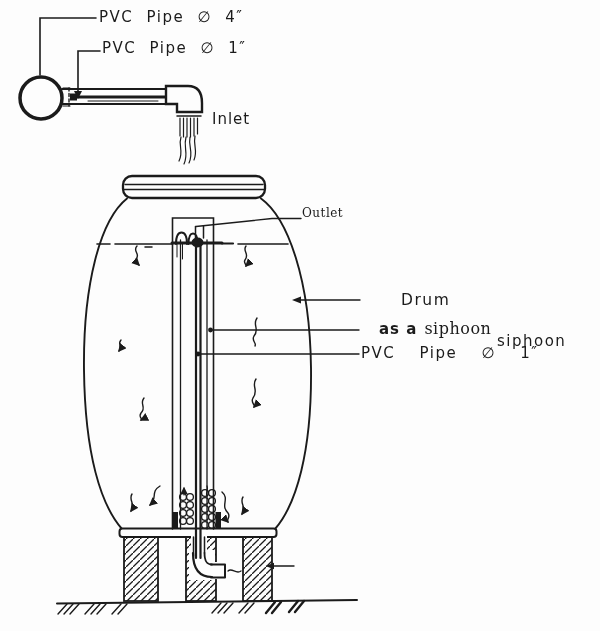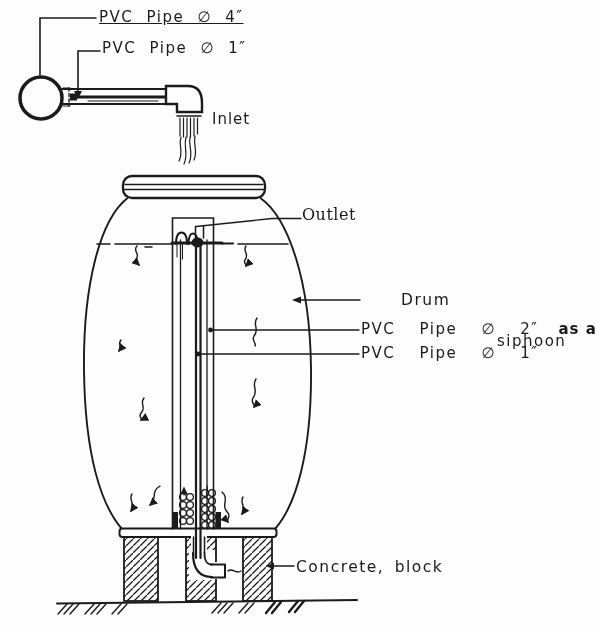--- a/index.html
+++ b/index.html
@@ -4,24 +4,24 @@
 <style>
   html,body{margin:0;padding:0;background:#ffffff;}
   .canvas{position:relative;width:600px;height:631px;background:#fdfdfd;overflow:hidden;
           font-family:"DejaVu Sans",sans-serif;color:#1b1b1b;}
   .canvas svg{position:absolute;left:0;top:0;}
   .lbl{position:absolute;white-space:nowrap;line-height:1.05;color:#1b1b1b;}
   .hand{font-family:"DejaVu Sans",sans-serif;font-size:15px;letter-spacing:1.5px;}
   .ws7{word-spacing:7px;}
   .ws18{word-spacing:18px;}
   .serif{font-family:"DejaVu Serif",serif;}
-  .lbl-pipe4{left:99px;top:10px;text-decoration:underline;}
+  .lbl-pipe4{left:99px;top:10px;}
   .lbl-pipe1-top{left:102px;top:41px;}
   .lbl-inlet{left:212px;top:112px;letter-spacing:1px;}
-  .lbl-outlet{left:302px;top:207px;font-size:16px;letter-spacing:.5px;}
+  .lbl-outlet{left:302px;top:207px;font-size:12px;letter-spacing:.5px;}
   .lbl-drum{left:361px;top:292px;font-size:15.5px;margin-left:40px;}
   .lbl-pipe2{left:361px;top:321px;display:flex;align-items:baseline;gap:2px;}
   .lbl-pipe2 .mid{font-weight:bold;letter-spacing:1px;margin-left:18px;}
   .lbl-pipe2 .tail{font-size:16px;letter-spacing:.5px;margin-left:5px;}
   .lbl-system{left:497px;top:334px;}
   .lbl-pipe1-drum{left:361px;top:346px;}
   .lbl-concrete{left:296px;top:559px;font-size:15.5px;word-spacing:4px;}
 </style>
 </head>
 <body>
@@ -197,21 +197,19 @@
   </svg>
 
   <div class="lbl hand ws7 lbl-pipe4">PVC Pipe ∅ 4″</div>
   <div class="lbl hand ws7 lbl-pipe1-top">PVC Pipe ∅ 1″</div>
   <div class="lbl hand lbl-inlet">Inlet</div>
 
   <div class="lbl serif lbl-outlet">Outlet</div>
   <div class="lbl hand lbl-drum">Drum</div>
 
   <div class="lbl hand lbl-pipe2">
-    <span class="ws18">PVC Pipe ∅ 2″</span>
     <span class="mid">as a</span>
     <span class="tail serif">siphoon</span>
   </div>
   <div class="lbl hand lbl-system">siphoon</div>
 
   <div class="lbl hand ws18 lbl-pipe1-drum">PVC Pipe ∅ 1″</div>
-  <div class="lbl hand lbl-concrete">Concrete, block</div>
 </div>
 
 </body></html>

